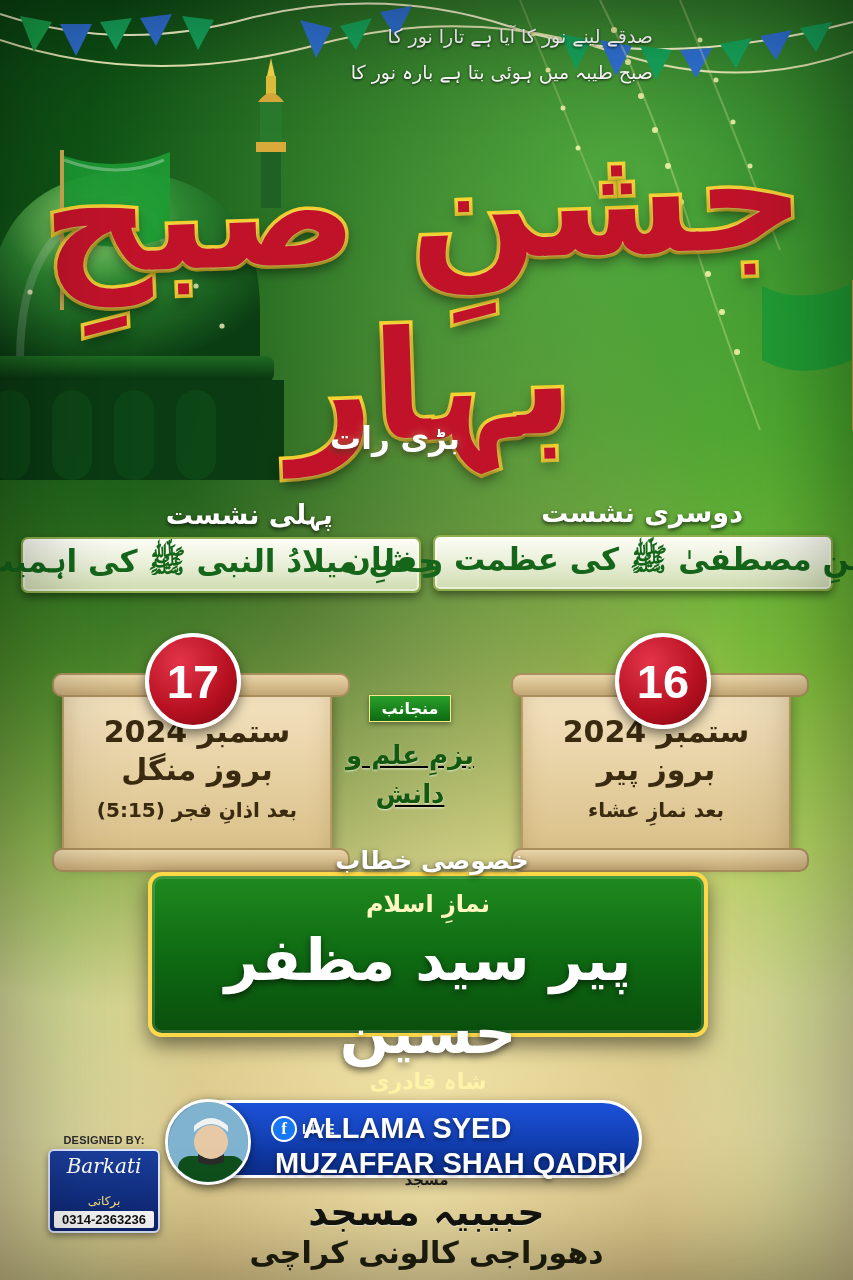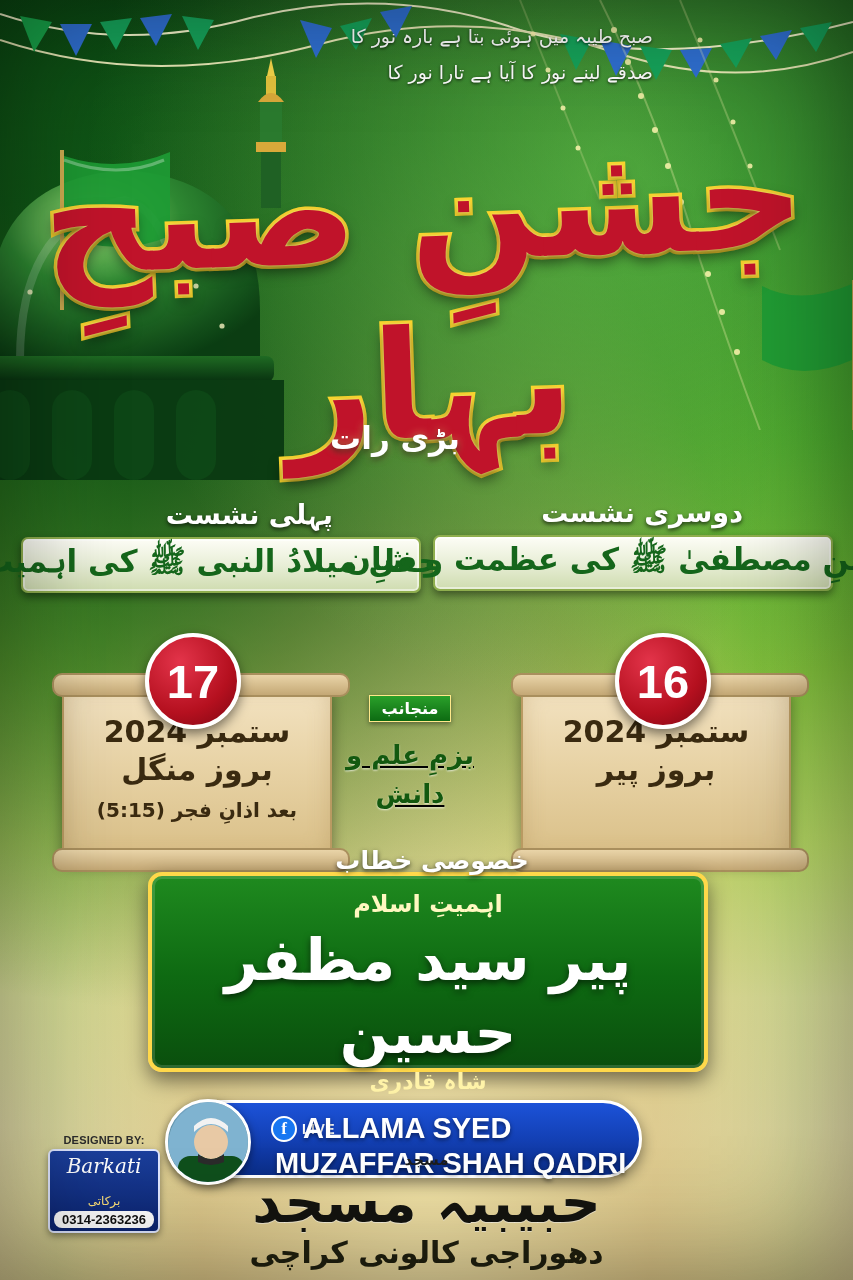--- a/index.html
+++ b/index.html
@@ -204,21 +204,21 @@
     direction: rtl;
     font-family: "DejaVu Sans", sans-serif;
     font-size: 26px; font-weight: bold;
     color: #13590f;
     line-height: 1.5;
     text-shadow: 0 1px 2px rgba(255,255,255,.7);
   }
 
   
   .speaker-panel {
-    position: absolute; left: 148px; top: 872px; width: 560px; height: 200px;
+    position: absolute; left: 148px; top: 872px; width: 560px; height: 165px;
     background: linear-gradient(180deg,#1f8a1f 0%, #0e6a12 52%, #0a4f0d 100%);
     border: 4px solid #ffd84a;
     border-radius: 14px;
     box-shadow: 0 8px 20px rgba(0,0,0,.5), inset 0 0 0 3px rgba(255,255,255,.15);
     text-align: center;
     direction: rtl;
   }
   .khusoosi {
     position: absolute; top: -30px; left: 0; width: 560px;
     direction: rtl;
@@ -265,21 +265,21 @@
     font-style: italic;
     font-size: 20px; color: #ffffff; line-height: 1;
   }
   .designer .brand-ur {
     font-family: "DejaVu Sans", sans-serif;
     direction: rtl; font-size: 12px; color: #ffe27a; margin-top: 18px;
   }
   .designer .phone {
     margin-top: 3px;
     background: #ffffff;
-    border-radius: 8px;
+    border-radius: 2px;
     font-size: 13px; font-weight: bold; color: #111;
     padding: 1px 0;
   }
 
   
   .livebar {
     position: absolute; left: 172px; top: 1100px; width: 470px; height: 78px;
     background: linear-gradient(180deg,#1c52d8 0%, #1340b5 50%, #0b2d86 100%);
     border: 3px solid #ffffff;
     border-radius: 40px;
@@ -322,21 +322,21 @@
   }
   .footer .logo {
     display: block; margin: 4px auto 2px;
     direction: rtl;
     font-family: "DejaVu Sans", sans-serif;
     font-size: 15px; font-weight: bold; color: #1d1d1d;
   }
   .footer .masjid {
     direction: rtl;
     font-family: "DejaVu Sans", sans-serif;
-    font-size: 56px; font-weight: bold; color: #14140f;
+    font-size: 38px; font-weight: bold; color: #14140f;
     line-height: 1.15;
     text-shadow: 0 1px 0 rgba(255,255,255,.55);
   }
   .footer .addr {
     direction: rtl;
     font-family: "DejaVu Sans", sans-serif;
     font-size: 30px; font-weight: bold; color: #20200f;
   }
 
   .vignette {
@@ -456,22 +456,22 @@
     </svg>
   </div>
   <div class="flag f2">
     <svg width="100" height="150" viewBox="0 0 100 150">
       <rect x="92" y="0" width="4" height="150" fill="#caa94f"></rect>
       <path d="M92 4 Q40 26 2 6 L2 80 Q42 102 92 80 Z" fill="#1d9b34" opacity=".9"></path>
     </svg>
   </div>
 
   <div class="couplet">
+    <div>صدقے لینے نور کا آیا ہے تارا نور کا</div>
     <div>صبح طیبہ میں ہوئی بتا ہے بارہ نور کا</div>
-    <div>صدقے لینے نور کا آیا ہے تارا نور کا</div>
   </div>
 
   <div class="title-block">
     <div class="title-main">جشنِ صبحِ بہار</div>
     <div class="title-sub">بڑی رات</div>
   </div>
 
   <div class="sessions">
     <div class="sess-label s2">پہلی نشست</div>
     <div class="ribbon r2">
@@ -485,20 +485,21 @@
   </div>
 
   <div class="scrolls">
 
     <div class="scroll right">
       <div class="scroll-text">
         <div class="big">
           <span>ستمبر 2024</span><br>
           <span>بروز پیر</span>
         </div>
+        <div class="small">بعد نمازِ عشاء</div>
       </div>
     </div>
     <div class="daybadge d16">16</div>
 
     <div class="scroll left">
       <div class="scroll-text">
         <div class="big">
           <span>ستمبر 2024</span><br>
           <span>بروز منگل</span>
         </div>
@@ -508,21 +509,21 @@
     <div class="daybadge d17">17</div>
 
     <div class="mid-flag">
       <div class="tag">منجانب</div>
       <div class="bazm">بزمِ علم و دانش</div>
     </div>
   </div>
 
   <div class="speaker-panel">
     <div class="khusoosi">خصوصی خطاب</div>
-    <div class="zeegham">اہمیتِ اسلام</div>
+    <div class="zeegham">نمازِ اسلام</div>
     <div class="name">پیر سید مظفر حسین</div>
     <div class="qadri">شاہ قادری</div>
   </div>
 
   <div class="designer">
     <div class="cap">DESIGNED BY:</div>
     <div class="card">
       <div class="brand">Barkati</div>
       <div class="brand-ur">برکاتی</div>
       <div class="phone">0314-2363236</div>

